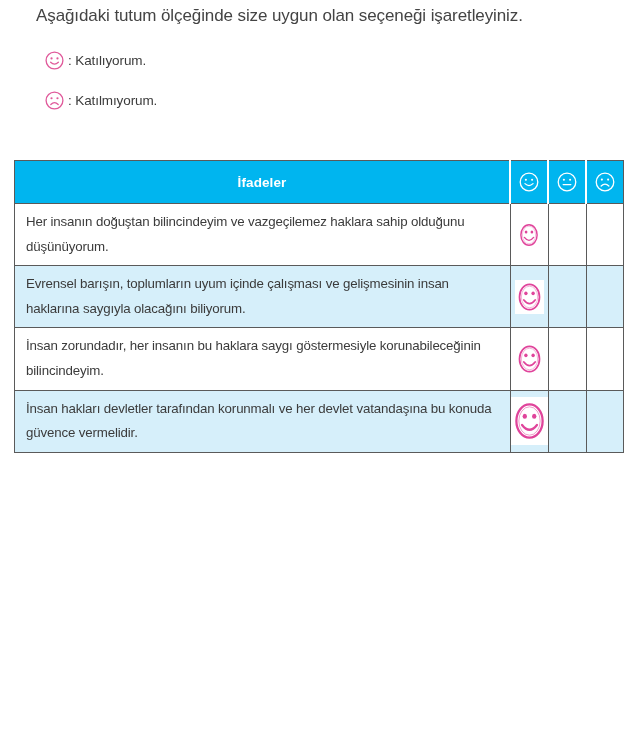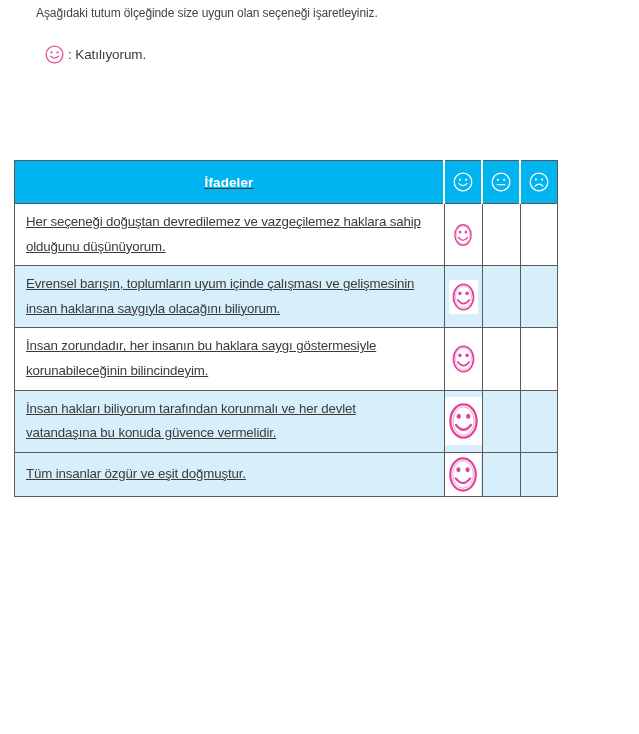--- a/index.html
+++ b/index.html
@@ -11,21 +11,21 @@
     width: 639px;
     height: 734px;
     font-family: "Liberation Sans", sans-serif;
     color: #3a3a3a;
     overflow: hidden;
     position: relative;
   }
 
   
   .intro {
-    font-size: 12px;
+    font-size: 17px;
     color: #444;
     padding: 6px 0 0 36px;
     letter-spacing: -0.1px;
     line-height: 1.2;
   }
 
   .legend {
     padding: 14px 0 0 44px;
   }
   .legend-row {
@@ -42,24 +42,23 @@
     flex: 0 0 21px;
     margin-right: 3px;
   }
   .legend-row .lbl { white-space: pre; text-align: center; }
 
   
   .scale-table {
     position: absolute;
     left: 14px;
     top: 160px;
-    width: 544px;
+    width: 610px;
     border-collapse: collapse;
     table-layout: fixed;
-    text-decoration: underline;
   }
   .scale-table th, .scale-table td {
     border: 1px solid #5a5a5a;
     padding: 0;
     vertical-align: middle;
   }
   thead th {
     background: #00b5ef;
     color: #ffffff;
     height: 42px;
@@ -124,20 +123,31 @@
         <circle cx="12" cy="12" r="9.6" fill="none" stroke="#E05A9B" stroke-width="1.5"></circle>
         <circle cx="8.6" cy="9.6" r="1.25" fill="#E05A9B"></circle>
         <circle cx="15.4" cy="9.6" r="1.25" fill="#E05A9B"></circle>
         <path d="M7.6 14.0 Q12 18.2 16.4 14.0" fill="none" stroke="#E05A9B" stroke-width="1.5" stroke-linecap="round"></path>
       </svg>
     </span>
     <span class="lbl">: Katılıyorum.</span>
   </div>
 
 
+  <div class="legend-row">
+    <span class="face">
+      <svg viewBox="0 0 24 24" width="21" height="21">
+        <circle cx="12" cy="12" r="9.6" fill="none" stroke="#E05A9B" stroke-width="1.5"></circle>
+        <circle cx="8.6" cy="9.4" r="1.25" fill="#E05A9B"></circle>
+        <circle cx="15.4" cy="9.4" r="1.25" fill="#E05A9B"></circle>
+        <path d="M7.8 16.6 Q12 12.4 16.2 16.6" fill="none" stroke="#E05A9B" stroke-width="1.5" stroke-linecap="round"></path>
+      </svg>
+    </span>
+    <span class="lbl">: Katılmıyorum.</span>
+  </div>
 
 </div>
 
 <table class="scale-table">
   <thead>
     <tr>
       <th class="col-stmt">İfadeler</th>
       <th class="col-opt">
         <svg viewBox="0 0 24 24" width="22" height="22" style="margin:0 auto;">
           <circle cx="12" cy="12" r="9.6" fill="none" stroke="#ffffff" stroke-width="1.4"></circle>
@@ -159,21 +169,21 @@
           <circle cx="12" cy="12" r="9.6" fill="none" stroke="#ffffff" stroke-width="1.4"></circle>
           <circle cx="8.6" cy="9.4" r="1.15" fill="#ffffff"></circle>
           <circle cx="15.4" cy="9.4" r="1.15" fill="#ffffff"></circle>
           <path d="M7.8 16.4 Q12 12.2 16.2 16.4" fill="none" stroke="#ffffff" stroke-width="1.4" stroke-linecap="round"></path>
         </svg>
       </th>
     </tr>
   </thead>
   <tbody id="tbody">
       <tr>
-        <td class="stmt">Her seçeneği doğuştan devredilemez ve vazgeçilemez haklara sahip olduğunu düşünüyorum.</td>
+        <td class="stmt">Her insanın doğuştan bilincindeyim ve vazgeçilemez haklara sahip olduğunu düşünüyorum.</td>
         <td class="opt">
           <div class="mark-wrap">
             <div class="mark-box mark-s">
               <svg viewBox="0 0 40 48" width="100%" height="100%">
                 <ellipse cx="20" cy="24" rx="15" ry="19" fill="none" stroke="#E0449B" stroke-width="2.6"></ellipse>
                 <ellipse cx="20" cy="24" rx="12.2" ry="16.2" fill="none" stroke="#E0449B" stroke-width="1.1" opacity="0.55"></ellipse>
                 <ellipse cx="14.6" cy="18.5" rx="2.5" ry="2.9" fill="#E0449B"></ellipse>
                 <ellipse cx="25.4" cy="18.5" rx="2.5" ry="2.9" fill="#E0449B"></ellipse>
                 <path d="M11.5 28.5 Q20 39.5 28.5 28.5" fill="none" stroke="#E0449B" stroke-width="2.6" stroke-linecap="round"></path>
               </svg>
@@ -213,42 +223,24 @@
                 <ellipse cx="25.4" cy="18.5" rx="2.5" ry="2.9" fill="#E0449B"></ellipse>
                 <path d="M11.5 28.5 Q20 39.5 28.5 28.5" fill="none" stroke="#E0449B" stroke-width="2.6" stroke-linecap="round"></path>
               </svg>
             </div>
           </div>
         </td>
         <td class="opt"></td>
         <td class="opt"></td>
       </tr>
       <tr class="alt">
-        <td class="stmt">İnsan hakları biliyorum tarafından korunmalı ve her devlet vatandaşına bu konuda güvence vermelidir.</td>
+        <td class="stmt">İnsan hakları devletler tarafından korunmalı ve her devlet vatandaşına bu konuda güvence vermelidir.</td>
         <td class="opt">
           <div class="mark-wrap">
             <div class="mark-box mark-xl">
-              <svg viewBox="0 0 40 48" width="100%" height="100%">
-                <ellipse cx="20" cy="24" rx="15" ry="19" fill="none" stroke="#E0449B" stroke-width="2.6"></ellipse>
-                <ellipse cx="20" cy="24" rx="12.2" ry="16.2" fill="none" stroke="#E0449B" stroke-width="1.1" opacity="0.55"></ellipse>
-                <ellipse cx="14.6" cy="18.5" rx="2.5" ry="2.9" fill="#E0449B"></ellipse>
-                <ellipse cx="25.4" cy="18.5" rx="2.5" ry="2.9" fill="#E0449B"></ellipse>
-                <path d="M11.5 28.5 Q20 39.5 28.5 28.5" fill="none" stroke="#E0449B" stroke-width="2.6" stroke-linecap="round"></path>
-              </svg>
-            </div>
-          </div>
-        </td>
-        <td class="opt"></td>
-        <td class="opt"></td>
-      </tr>
-      <tr class="alt">
-        <td class="stmt">Tüm insanlar özgür ve eşit doğmuştur.</td>
-        <td class="opt">
-          <div class="mark-wrap">
-            <div class="mark-box mark-l">
               <svg viewBox="0 0 40 48" width="100%" height="100%">
                 <ellipse cx="20" cy="24" rx="15" ry="19" fill="none" stroke="#E0449B" stroke-width="2.6"></ellipse>
                 <ellipse cx="20" cy="24" rx="12.2" ry="16.2" fill="none" stroke="#E0449B" stroke-width="1.1" opacity="0.55"></ellipse>
                 <ellipse cx="14.6" cy="18.5" rx="2.5" ry="2.9" fill="#E0449B"></ellipse>
                 <ellipse cx="25.4" cy="18.5" rx="2.5" ry="2.9" fill="#E0449B"></ellipse>
                 <path d="M11.5 28.5 Q20 39.5 28.5 28.5" fill="none" stroke="#E0449B" stroke-width="2.6" stroke-linecap="round"></path>
               </svg>
             </div>
           </div>
         </td>

